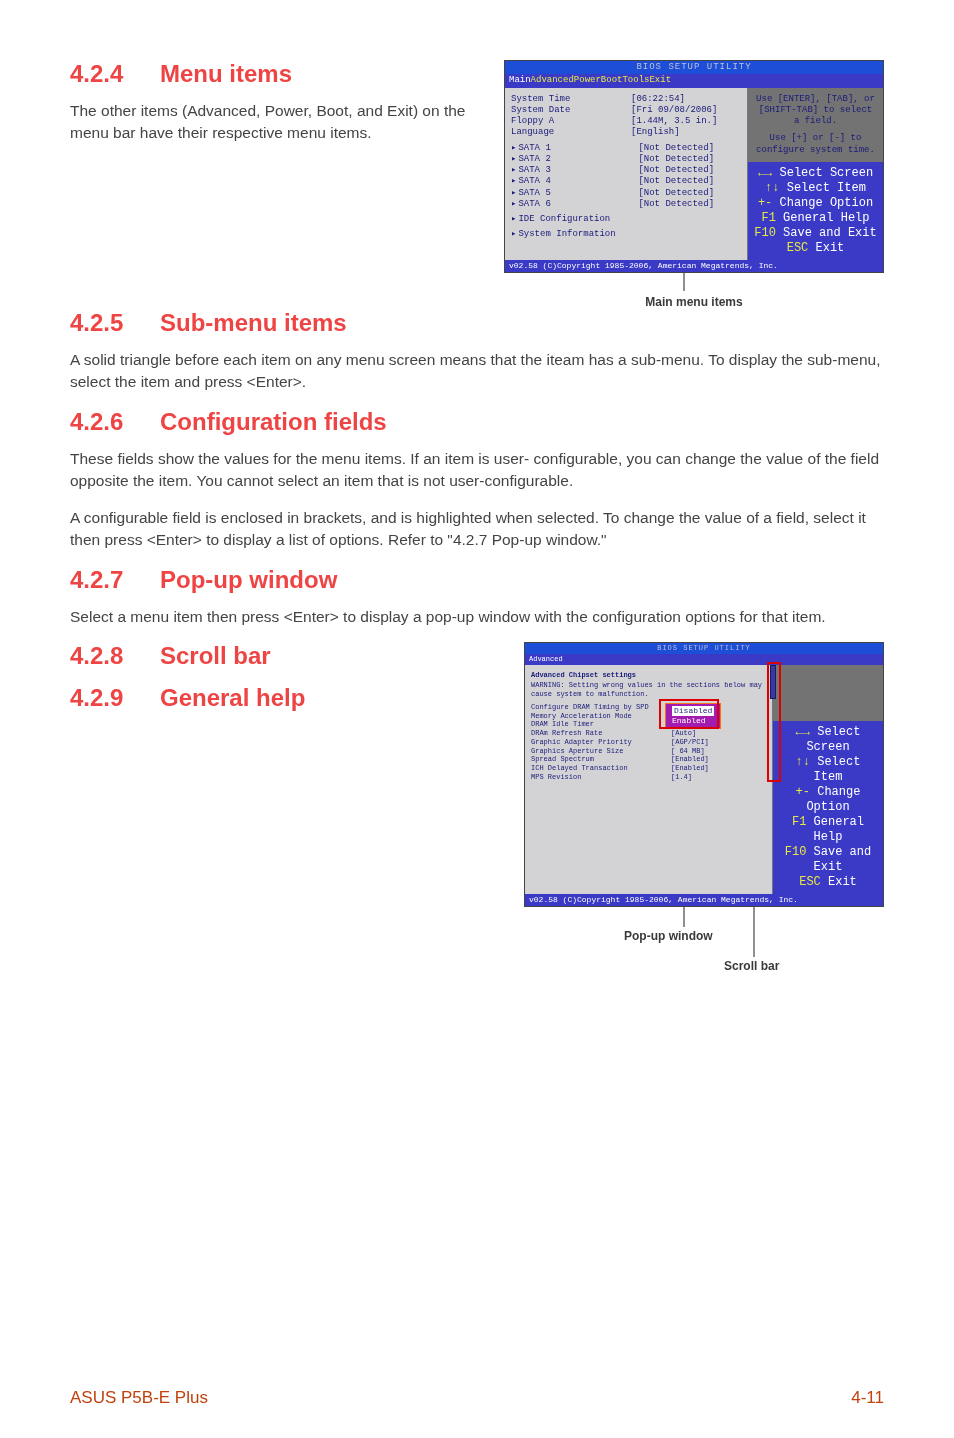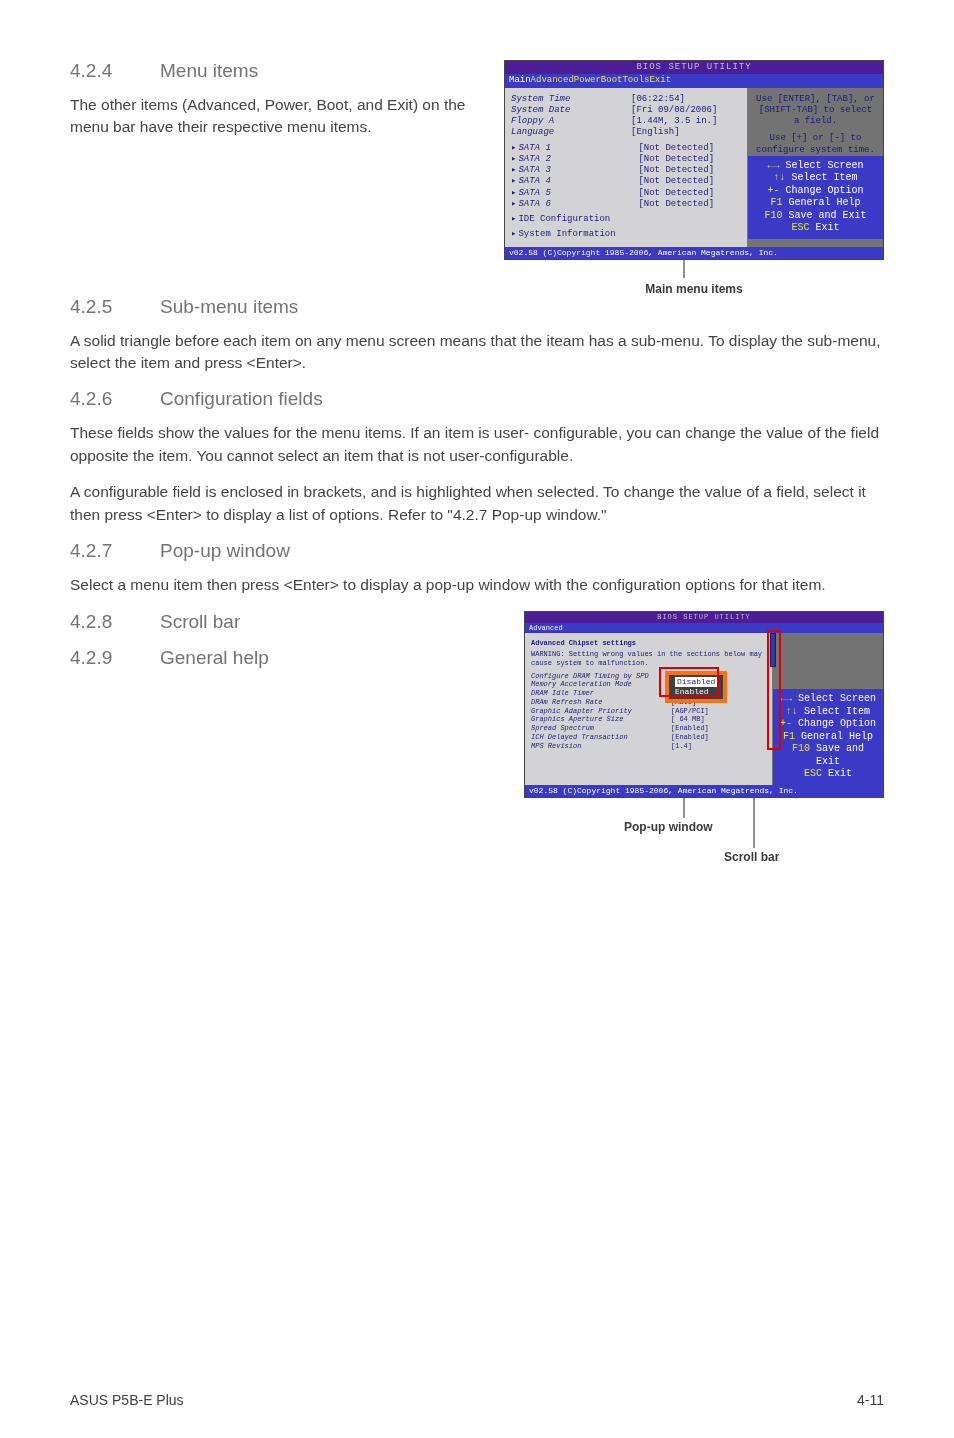--- a/index.html
+++ b/index.html
@@ -6,23 +6,23 @@
 body {
   font-family: Arial, Helvetica, sans-serif;
   background: #fff;
   width: 954px;
   height: 1438px;
   padding: 60px 70px 20px 70px;
   color: #3a3a3a;
   position: relative;
 }
 h2.section {
-  font-size: 19px;
-  font-weight: normal;
-  color: #737373;
+  font-size: 24px;
+  font-weight: bold;
+  color: #ef4444;
   margin-bottom: 12px;
 }
 h2.section .num { display: inline-block; width: 90px; }
 p.body {
   font-size: 15.5px;
   line-height: 1.45;
   color: #444;
   margin-bottom: 14px;
 }
 .row { display: flex; gap: 18px; }
@@ -33,21 +33,21 @@
 .bios {
   background: #c8c8c9;
   border: 1px solid #444;
   font-family: "Courier New", monospace;
   font-size: 9px;
   line-height: 1.25;
   color: #1a1a7a;
   position: relative;
 }
 .bios .titlebar {
-  background: #4c1d95;
+  background: #1d4ed8;
   color: #bfbfd8;
   text-align: center;
   padding: 1px 0;
   letter-spacing: 1px;
 }
 .bios .menubar {
   background: #3a3ac7;
   color: #e7e744;
   padding: 1px 4px;
   display: flex;
@@ -62,42 +62,42 @@
 }
 .bios .rightpane {
   width: 135px;
   background: #737373;
   padding: 6px 6px;
   text-align: center;
 }
 .bios .rightpane .bottomhelp {
   background: #3a3ac7;
   color: #fff;
-  margin: 0 -6px -6px -6px;
+  margin: 6px -6px -6px -6px;
   padding: 4px 6px;
-  font-size: 10px;
+  font-size: 12px;
 }
 .bios .rightpane .bottomhelp .yel { color: #e7e744; }
 .bios .statusline {
   background: #3a3ac7;
   color: #fff;
   font-size: 8px;
   padding: 1px 4px;
 }
 .bios .row-kv { display: flex; }
-.bios .row-kv .k { width: 120px; font-style: italic; }
+.bios .row-kv .k { width: 120px; }
 .bios .tri::before { content: "▸"; color: #1a1a7a; margin-right: 2px; }
 
 
 .bios.popwin .leftpane { position: relative; }
 .popup-box {
   position: absolute;
   top: 38px; left: 140px;
-  background: #404040;
-  border: 4px solid #f97316;
+  background: #a21caf;
+  border: 1px solid #f97316;
   padding: 2px 6px;
   color: #fff;
   font-size: 8px;
 }
 .redbox {
   position: absolute;
   border: 2px solid #d00;
   pointer-events: none;
 }
 .scroll-thumb {
@@ -119,22 +119,22 @@
   stroke-width: 1;
   fill: none;
 }
 
 .footer {
   position: absolute;
   bottom: 30px;
   left: 70px; right: 70px;
   display: flex;
   justify-content: space-between;
-  font-size: 14px;
-  color: #404040;
+  font-size: 17px;
+  color: #c2410c;
   border-top: 0px solid #888;
   padding-top: 6px;
 }
 </style>
 </head>
 <body>
 
 <div class="row">
   <div class="col-left">
     <h2 class="section">

